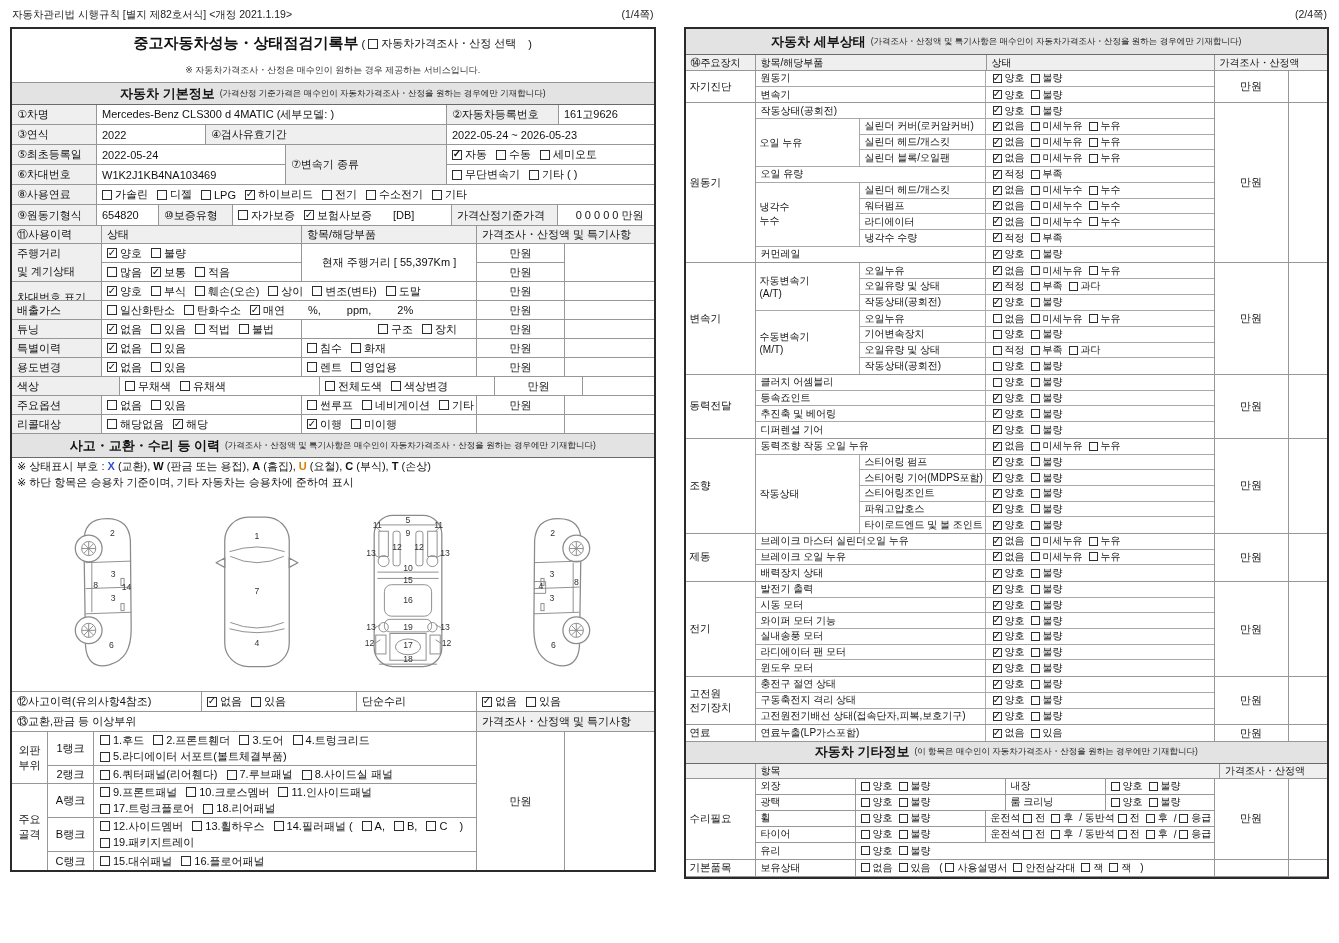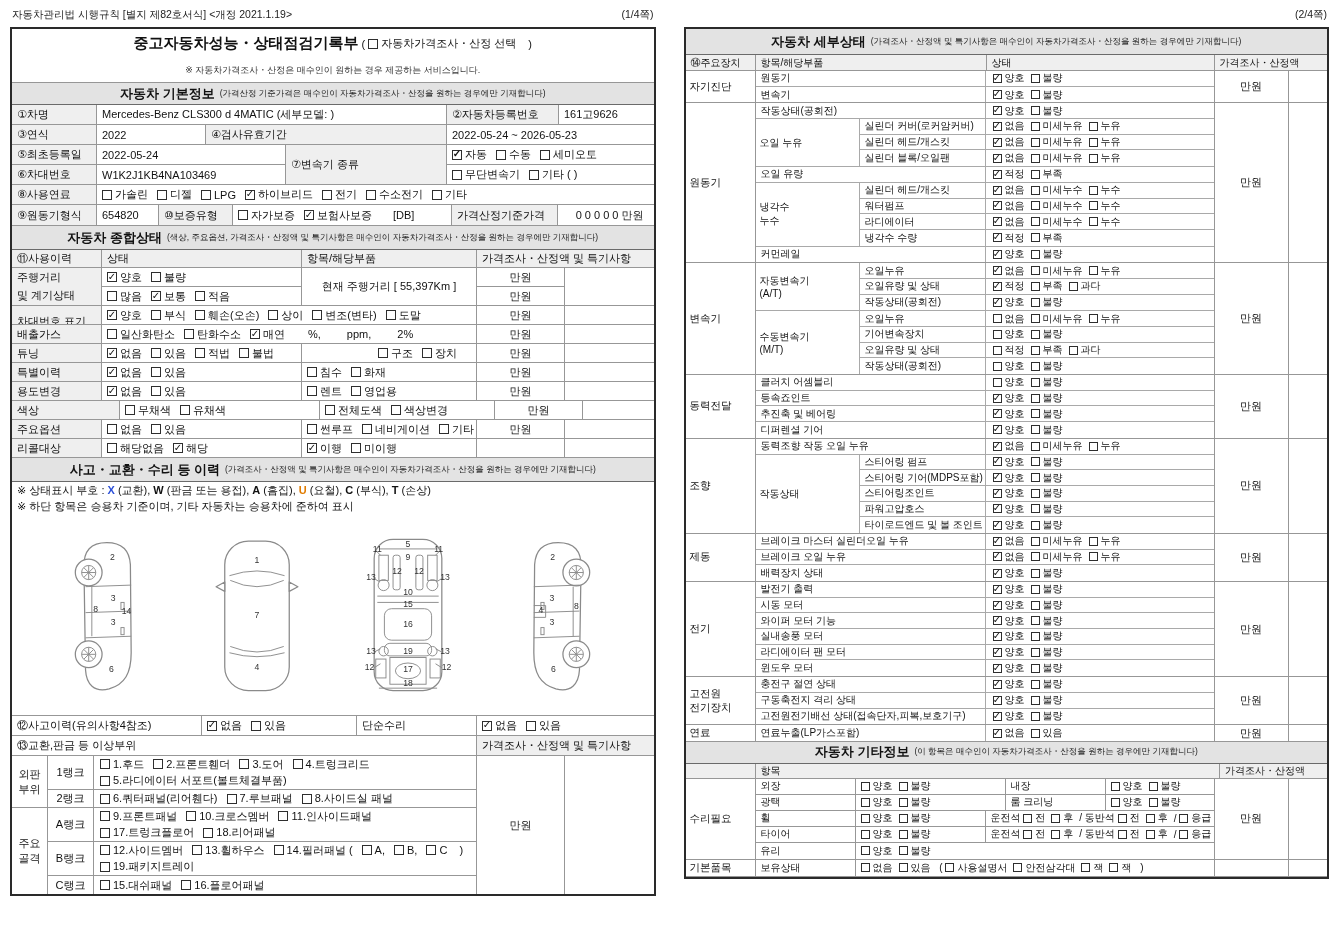--- a/index.html
+++ b/index.html
@@ -256,24 +256,20 @@
           <div class="cell lab aL" style="width: 106px;">
             <div class="ln" style="flex: 1 1 0%;">
               <span class="tx">가격산정기준가격</span>
             </div>
           </div>
           <div class="cell aR" style="flex: 1 1 0%;">
             <div class="ln" style="flex: 1 1 0%;">
               <span class="tx">0 0 0 0 0 만원</span>
             </div>
           </div>
-        </div>
-        <div class="bar" style="height: 24px;">
-          <span class="bt">자동차 종합상태</span>
-          <span class="bn">(색상, 주요옵션, 가격조사・산정액 및 특기사항은 매수인이 자동차가격조사・산정을 원하는 경우에만 기재합니다)</span>
         </div>
         <div class="grow" style="height: 18px; flex: 0 0 auto;">
           <div class="cell lab aL" style="width: 90px;">
             <div class="ln" style="flex: 1 1 0%;">
               <span class="tx">⑪사용이력</span>
             </div>
           </div>
           <div class="cell lab aL" style="width: 200px;">
             <div class="ln" style="flex: 1 1 0%;">
               <span class="tx">상태</span>

